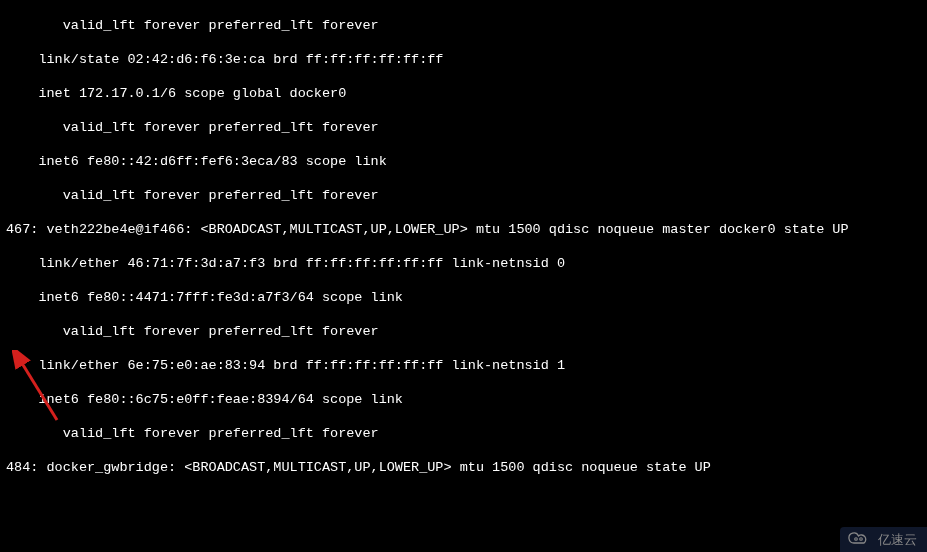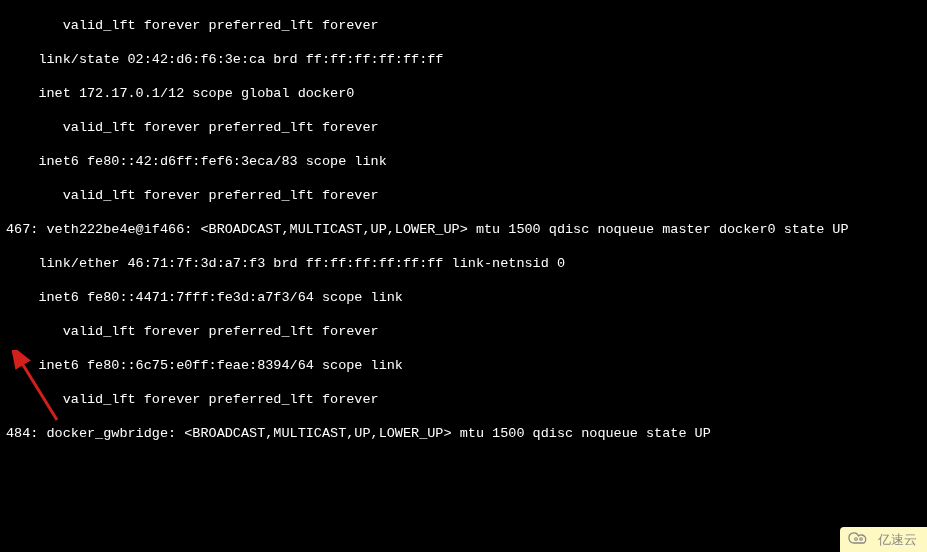--- a/index.html
+++ b/index.html
@@ -22,21 +22,21 @@
   .arrow {
     position: absolute;
     left: 12px;
     top: 350px;
     pointer-events: none;
   }
   .watermark {
     position: absolute;
     right: 0;
     bottom: 0;
-    background: #fef9c3;
+    background: #0f172a;
     color: #888;
     font-family: sans-serif;
     font-size: 13px;
     padding: 4px 10px 4px 8px;
     display: flex;
     align-items: center;
     gap: 8px;
     border-top-left-radius: 4px;
   }
   .watermark .wlogo {
@@ -44,28 +44,29 @@
     color:#888;
     font-size:16px;
   }
 </style>
 </head>
 <body>
 
 <div class="terminal">
 <div class="line">       valid_lft forever preferred_lft forever</div>
 <div class="line">    link/state 02:42:d6:f6:3e:ca brd ff:ff:ff:ff:ff:ff</div>
-<div class="line">    inet 172.17.0.1/12 scope global docker0</div>
+<div class="line">    inet 172.17.0.1/6 scope global docker0</div>
 <div class="line">       valid_lft forever preferred_lft forever</div>
 <div class="line">    inet6 fe80::42:d6ff:fef6:3eca/83 scope link</div>
 <div class="line">       valid_lft forever preferred_lft forever</div>
 <div class="line">467: veth222be4e@if466: &lt;BROADCAST,MULTICAST,UP,LOWER_UP&gt; mtu 1500 qdisc noqueue master docker0 state UP</div>
 <div class="line">    link/ether 46:71:7f:3d:a7:f3 brd ff:ff:ff:ff:ff:ff link-netnsid 0</div>
 <div class="line">    inet6 fe80::4471:7fff:fe3d:a7f3/64 scope link</div>
 <div class="line">       valid_lft forever preferred_lft forever</div>
+<div class="line">    link/ether 6e:75:e0:ae:83:94 brd ff:ff:ff:ff:ff:ff link-netnsid 1</div>
 <div class="line">    inet6 fe80::6c75:e0ff:feae:8394/64 scope link</div>
 <div class="line">       valid_lft forever preferred_lft forever</div>
 <div class="line">484: docker_gwbridge: &lt;BROADCAST,MULTICAST,UP,LOWER_UP&gt; mtu 1500 qdisc noqueue state UP</div>
 
 
 
 
 
 
 

